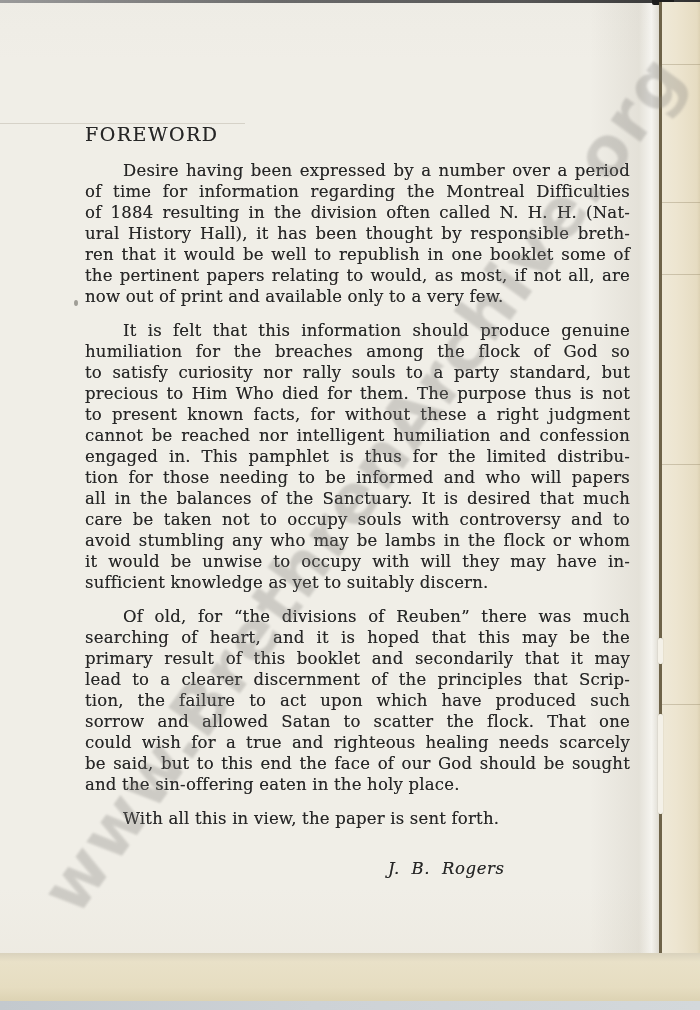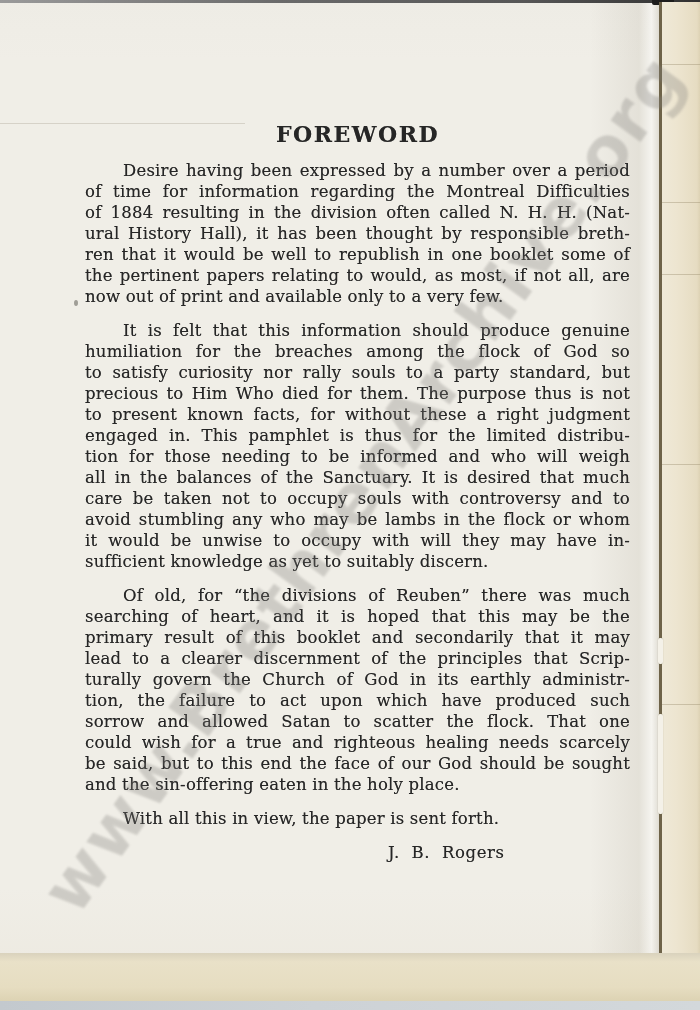--- a/index.html
+++ b/index.html
@@ -69,34 +69,34 @@
     background:rgba(95,92,85,0.55);border-radius:50%;filter:blur(0.5px);
   }
   
   .content{
     position:absolute;left:85px;top:123px;width:545px;
     color:var(--ink);
     font-size:16.5px;line-height:21px;
     text-shadow:0 0 0.5px rgba(45,45,45,0.55);
   }
   .title{
-    margin:0;font-size:22px;font-weight:bold;letter-spacing:1.5px;
-    text-align:center;line-height:22px;
+    margin:0;font-size:19px;font-weight:normal;letter-spacing:1.5px;
+    line-height:22px;
   }
   .para{margin-top:13px;}
   .para.p-first{margin-top:15px;}
   .line{
     text-align:justify;text-align-last:justify;
     letter-spacing:0.2px;white-space:normal;
   }
   .line.last{text-align-last:left;}
   .line.first{padding-left:38px;}
   .signature{
-    margin-top:13px;padding-left:303px;
-    word-spacing:6px;letter-spacing:0.6px;
+    margin-top:29px;padding-left:303px;
+    word-spacing:6px;letter-spacing:0.6px;font-style:italic;
   }
   
   .watermark{
     position:absolute;left:-148px;top:455px;width:1000px;height:90px;
     line-height:90px;text-align:center;
     font-family:"DejaVu Sans","Liberation Sans",sans-serif;
     font-weight:bold;font-size:68px;letter-spacing:2px;white-space:nowrap;
     color:var(--wm);opacity:0.30;
     transform:rotate(-54deg);
     filter:blur(1px);
@@ -122,34 +122,34 @@
           <div class="line">ren that it would be well to republish in one booklet some of</div>
           <div class="line">the pertinent papers relating to would, as most, if not all, are</div>
           <div class="line last">now out of print and available only to a very few.</div>
         </div>
         <div class="para">
           <div class="line first">It is felt that this information should produce genuine</div>
           <div class="line">humiliation for the breaches among the flock of God so</div>
           <div class="line">to satisfy curiosity nor rally souls to a party standard, but</div>
           <div class="line">precious to Him Who died for them. The purpose thus is not</div>
           <div class="line">to present known facts, for without these a right judgment</div>
+          <div class="line">cannot be reached nor intelligent humiliation and confession</div>
           <div class="line">engaged in. This pamphlet is thus for the limited distribu-</div>
-          <div class="line">tion for those needing to be informed and who will weigh</div>
+          <div class="line">tion for those needing to be informed and who will papers</div>
           <div class="line">all in the balances of the Sanctuary. It is desired that much</div>
           <div class="line">care be taken not to occupy souls with controversy and to</div>
           <div class="line">avoid stumbling any who may be lambs in the flock or whom</div>
           <div class="line">it would be unwise to occupy with will they may have in-</div>
           <div class="line last">sufficient knowledge as yet to suitably discern.</div>
         </div>
         <div class="para">
           <div class="line first">Of old, for “the divisions of Reuben” there was much</div>
           <div class="line">searching of heart, and it is hoped that this may be the</div>
           <div class="line">primary result of this booklet and secondarily that it may</div>
           <div class="line">lead to a clearer discernment of the principles that Scrip-</div>
-          <div class="line">turally govern the Church of God in its earthly administr-</div>
           <div class="line">tion, the failure to act upon which have produced such</div>
           <div class="line">sorrow and allowed Satan to scatter the flock. That one</div>
           <div class="line">could wish for a true and righteous healing needs scarcely</div>
           <div class="line">be said, but to this end the face of our God should be sought</div>
           <div class="line last">and the sin-offering eaten in the holy place.</div>
         </div>
         <div class="para">
           <div class="line first last">With all this in view, the paper is sent forth.</div>
         </div>
       </div>

